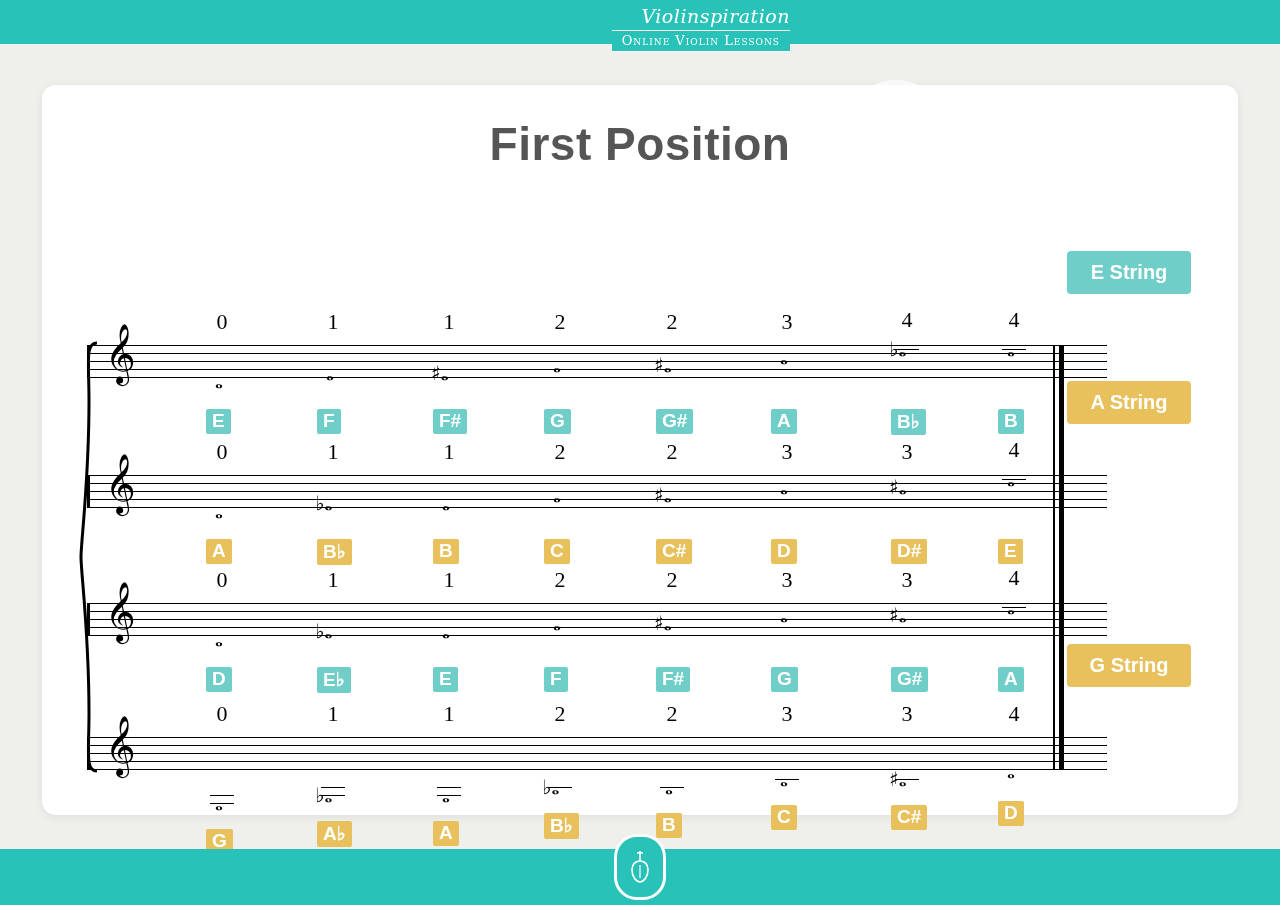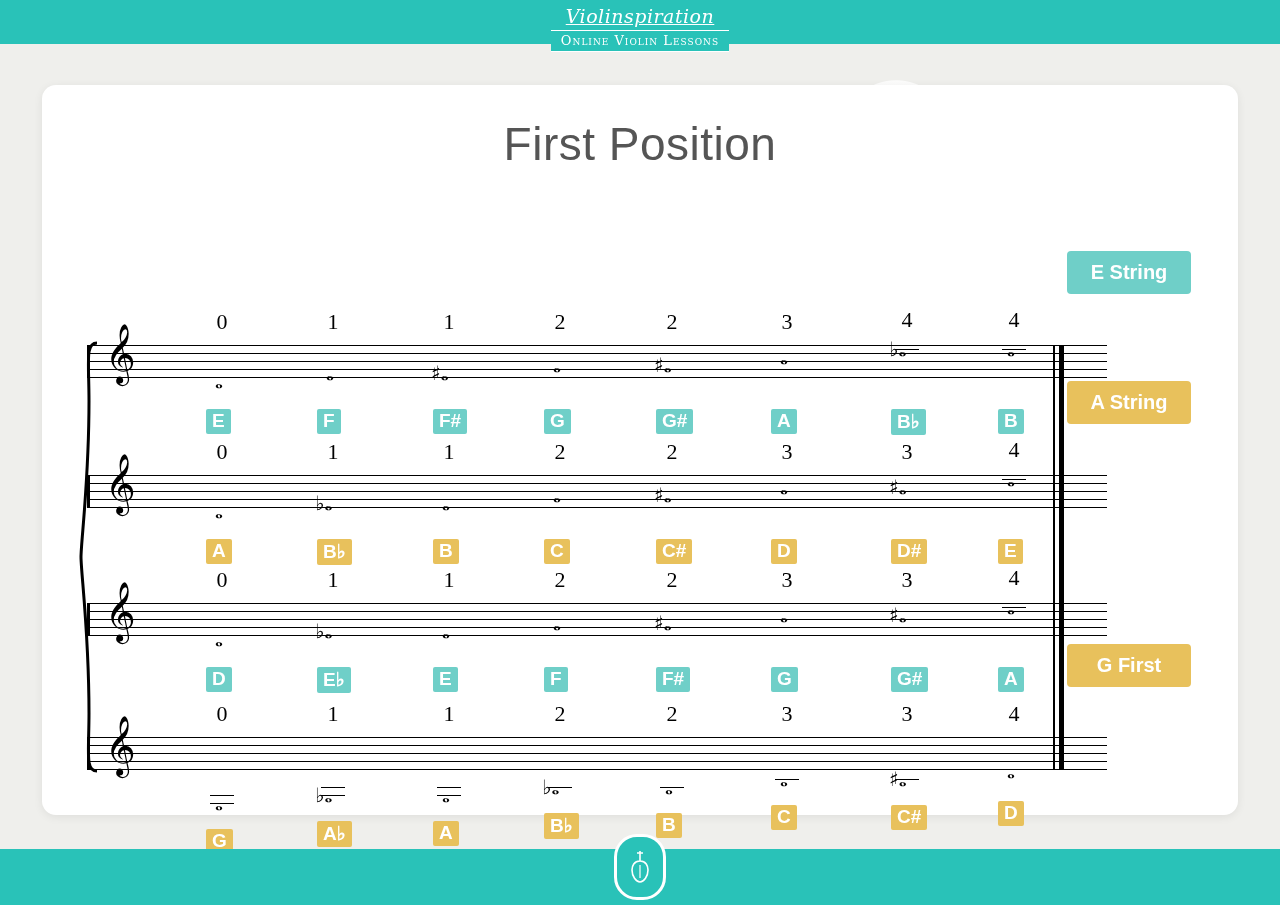--- a/index.html
+++ b/index.html
@@ -30,24 +30,23 @@
     width: 1280px;
     height: 44px;
     background: #2ec4b6;
     background: #29c2b8;
   }
   .brand {
     position: absolute;
     left: 50%;
     top: 4px;
     transform: translateX(-50%);
-    text-align: center;
+    text-align: right;
     color: #ffffff;
     width: 300px;
-    text-decoration: underline;
   }
   .brand-title {
     font-family: "DejaVu Serif", serif;
     font-style: italic;
     font-size: 19px;
     letter-spacing: 0.5px;
     line-height: 24px;
   }
   .brand-sub {
     margin: 2px auto 0;
@@ -93,21 +92,21 @@
     border-radius: 14px;
     box-shadow: 0 2px 10px rgba(0,0,0,0.07);
   }
   .title {
     position: absolute;
     left: 0;
     top: 32px;
     width: 1196px;
     text-align: center;
     font-size: 46px;
-    font-weight: normal;
+    font-weight: bold;
     color: #555555;
     font-family: "Liberation Sans", sans-serif;
     letter-spacing: 0.5px;
   }
 
   
   .sheet {
     position: absolute;
     left: 45px;
     top: 140px;
@@ -391,21 +390,21 @@
         </div>
         <div class="barline-right-thin" style="left: 966px; top: 120px; height: 424px;"></div>
         <div class="barline-right-thick" style="left: 972px; top: 120px; height: 424px;"></div>
         <div class="brace" style="left: -8px; top: 116px;"><svg width="22" height="432" viewBox="0 0 22 432" aria-hidden="true">
             <path d="M18 2 C6 2 10 20 10 60 C10 140 2 200 2 216 C2 232 10 292 10 372 C10 412 6 430 18 430" fill="none" stroke="#000" stroke-width="3"></path>
           </svg></div>
       </div>
 
     <div class="stringtag tag-teal" style="left:1025px; top:166px;">E String</div>
     <div class="stringtag tag-gold" style="left:1025px; top:296px;">A String</div>
-    <div class="stringtag tag-gold" style="left:1025px; top:559px;">G First</div>
+    <div class="stringtag tag-gold" style="left:1025px; top:559px;">G String</div>
   </div>
 
   <div class="bottombar"></div>
   <div class="bottom-badge">
     <svg width="20" height="36" viewBox="0 0 20 36" aria-hidden="true">
       <path d="M10 2 L10 12 M7 4 L13 4 M10 12 C4 12 2 17 2 21 C2 27 6 33 10 33 C14 33 18 27 18 21 C18 17 16 12 10 12 Z" fill="none" stroke="#ffffff" stroke-width="1.6"></path>
       <path d="M10 16 L10 29" stroke="#ffffff" stroke-width="1.2"></path>
     </svg>
   </div>
 

